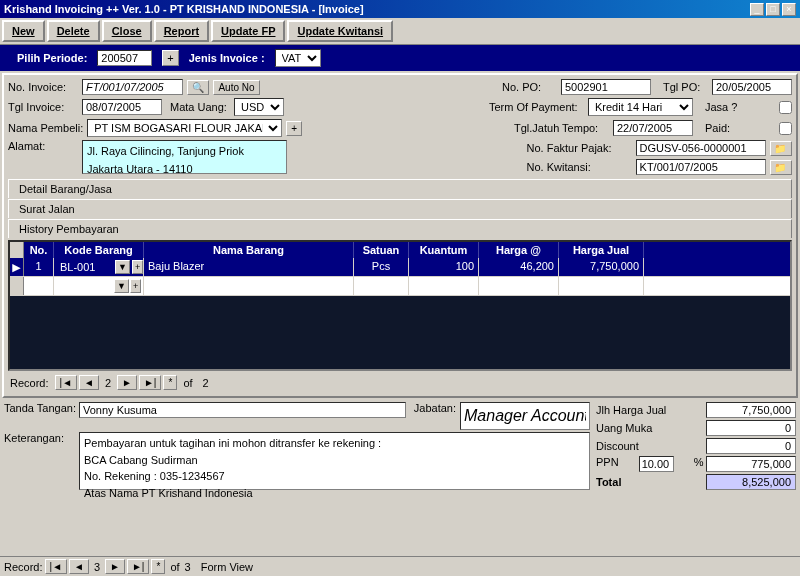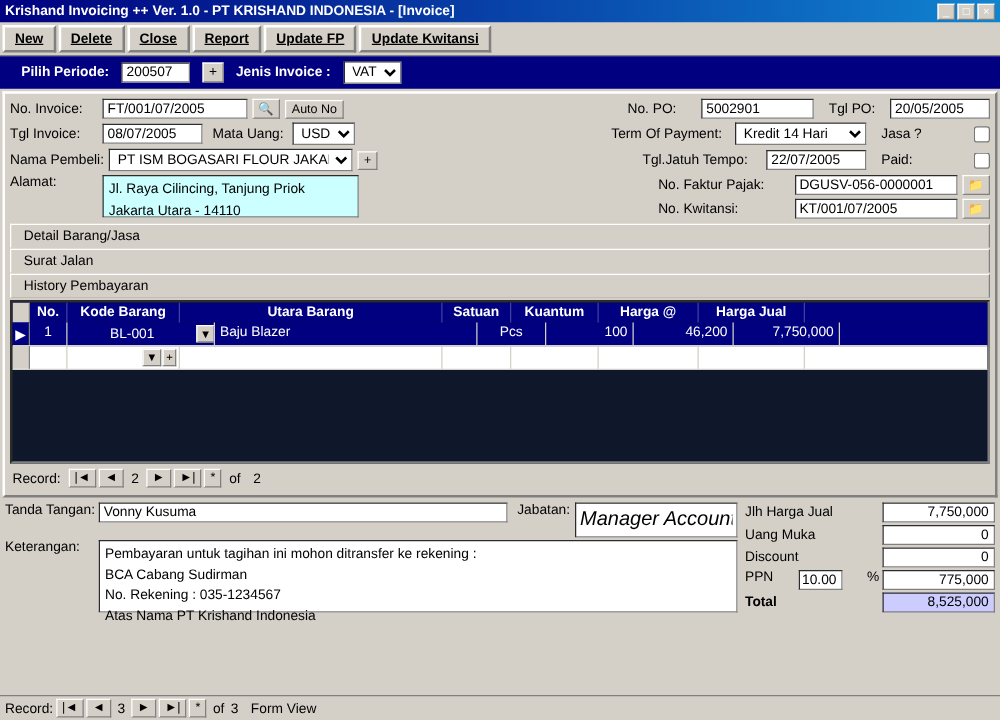--- a/index.html
+++ b/index.html
@@ -317,21 +317,21 @@
   <span class="toolbar-label">Jenis Invoice :</span>
   <select class="select-box">
     <option>VAT</option>
   </select>
 </div>
 
 <div style="margin: 2px; border: 2px solid; border-color: #ffffff #808080 #808080 #ffffff; background: #d4d0c8; padding: 4px;">
 
   <div class="form-row">
     <span class="form-label">No. Invoice:</span>
-    <input class="form-input" type="text" style="width: 116px;" value="FT/001/07/2005">
+    <input class="form-input" type="text" style="width: 101px; font-style: italic;" value="FT/001/07/2005">
     <button class="form-btn">🔍</button>
     <button class="form-btn">Auto No</button>
     <span style="flex:1;"></span>
     <span class="form-label" style="min-width:55px;">No. PO:</span>
     <input class="form-input" type="text" style="width: 90px;" value="5002901">
     <span class="form-label" style="min-width:45px; margin-left:8px;">Tgl PO:</span>
     <input class="form-input" type="text" style="width: 80px;" value="20/05/2005">
   </div>
 
   <div class="form-row">
@@ -389,31 +389,31 @@
     <div class="tab">Surat Jalan</div>
     <div class="tab">History Pembayaran</div>
   </div>
 
   <div class="grid-container">
 
     <div class="grid-header">
       <div class="grid-arrow"></div>
       <div class="grid-header-cell col-no">No.</div>
       <div class="grid-header-cell col-kode">Kode Barang</div>
-      <div class="grid-header-cell col-nama">Utara Barang</div>
+      <div class="grid-header-cell col-nama">Nama Barang</div>
       <div class="grid-header-cell col-satuan">Satuan</div>
       <div class="grid-header-cell col-kuantum">Kuantum</div>
       <div class="grid-header-cell col-harga">Harga @</div>
       <div class="grid-header-cell col-hargajual">Harga Jual</div>
     </div>
 
     <div class="grid-row selected">
       <div class="grid-arrow" style="background:#000080; color:white;">▶</div>
       <div class="grid-cell col-no" style="color:white; text-align:center;">1</div>
-      <div class="grid-cell col-kode" style="display:flex; align-items:center; gap:16px;margin-left:28px;">
+      <div class="grid-cell col-kode" style="display:flex; align-items:center; gap:2px;">
         <input type="text" class="grid-cell-input selected" value="BL-001" style="width: 55px;">
         <button class="form-btn" style="padding:0 2px; height:14px; font-size:9px;">▼</button>
         <button class="form-btn" style="padding:0 2px; height:14px; font-size:9px;">+</button>
       </div>
       <div class="grid-cell col-nama" style="color:white;">Baju Blazer</div>
       <div class="grid-cell col-satuan" style="color:white; text-align:center;">Pcs</div>
       <div class="grid-cell col-kuantum" style="color:white; text-align:right;">100</div>
       <div class="grid-cell col-harga" style="color:white; text-align:right;">46,200</div>
       <div class="grid-cell col-hargajual" style="color:white; text-align:right;">7,750,000</div>
     </div>

